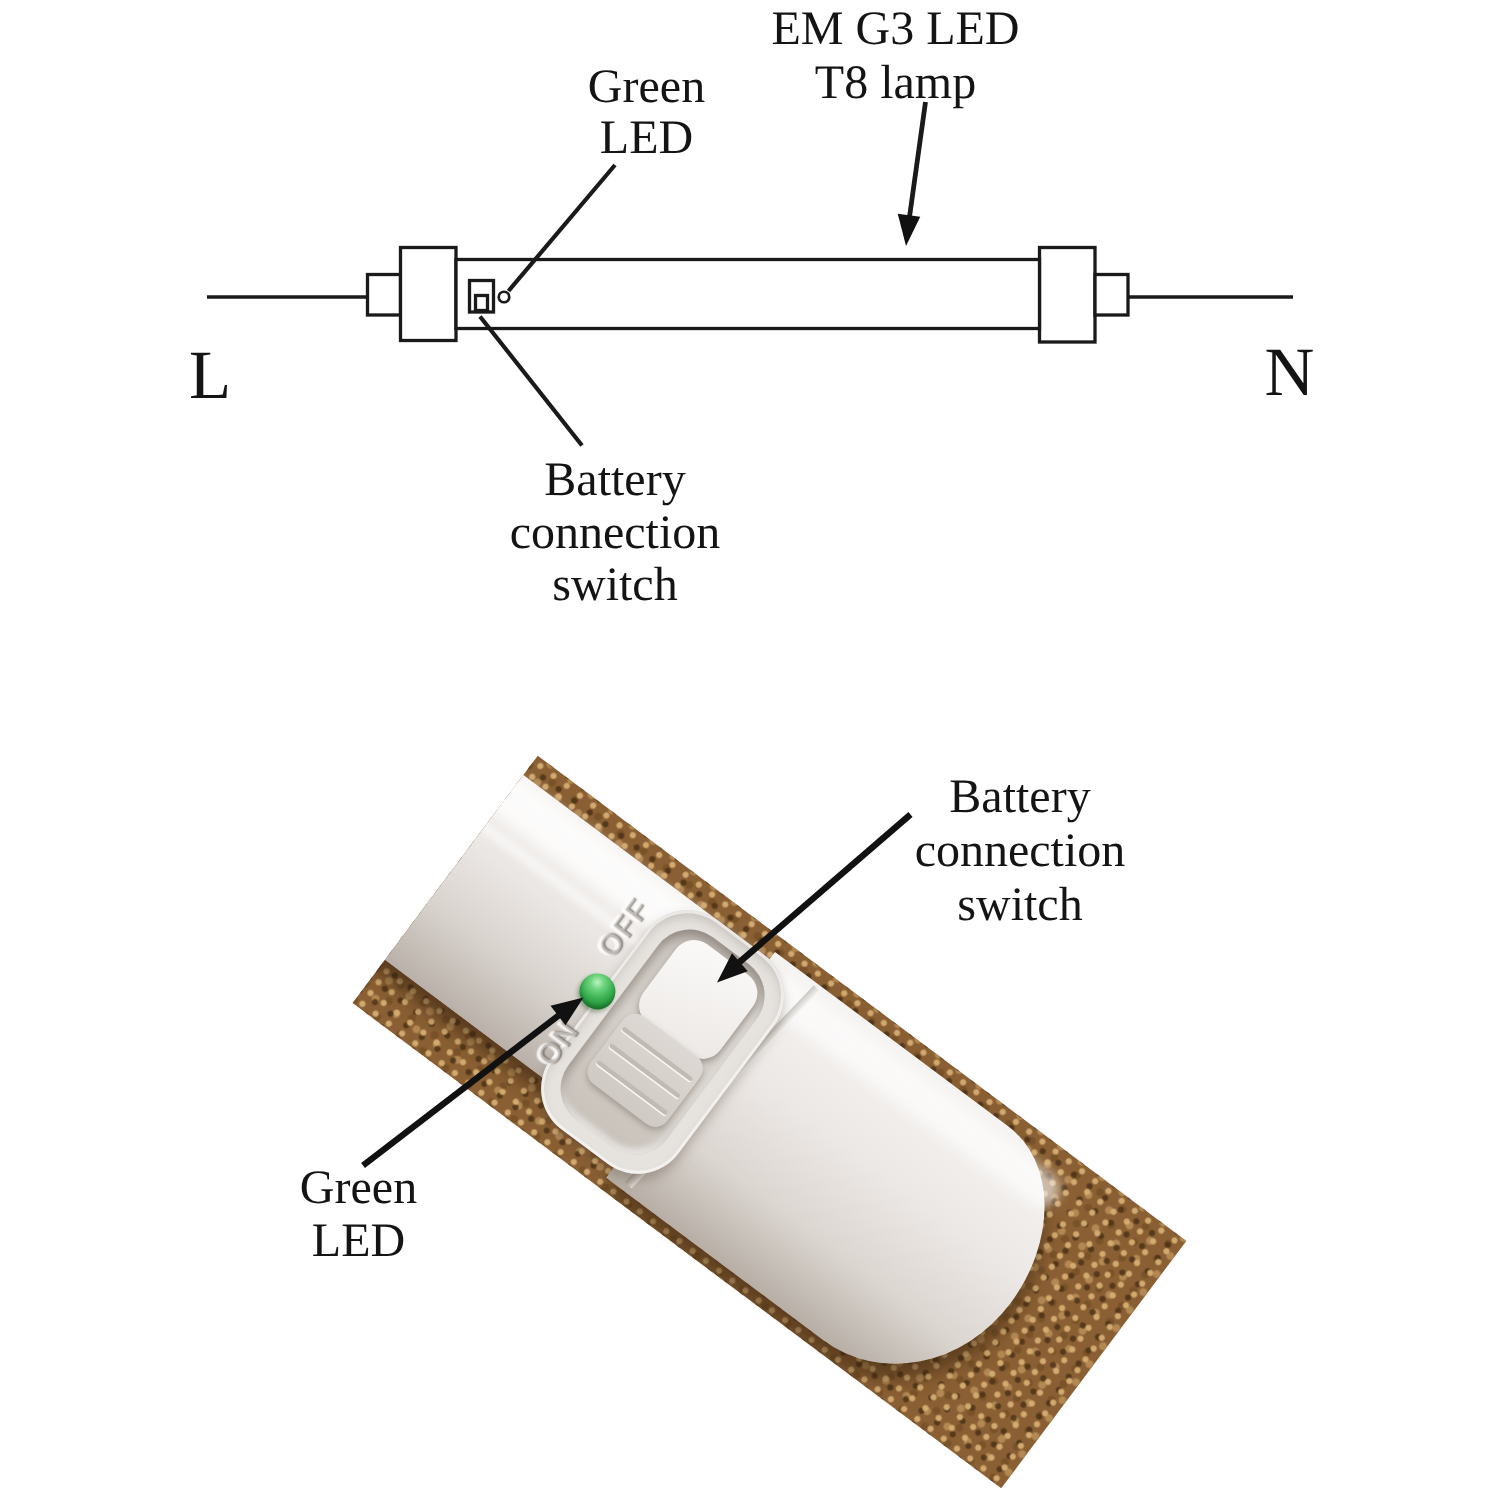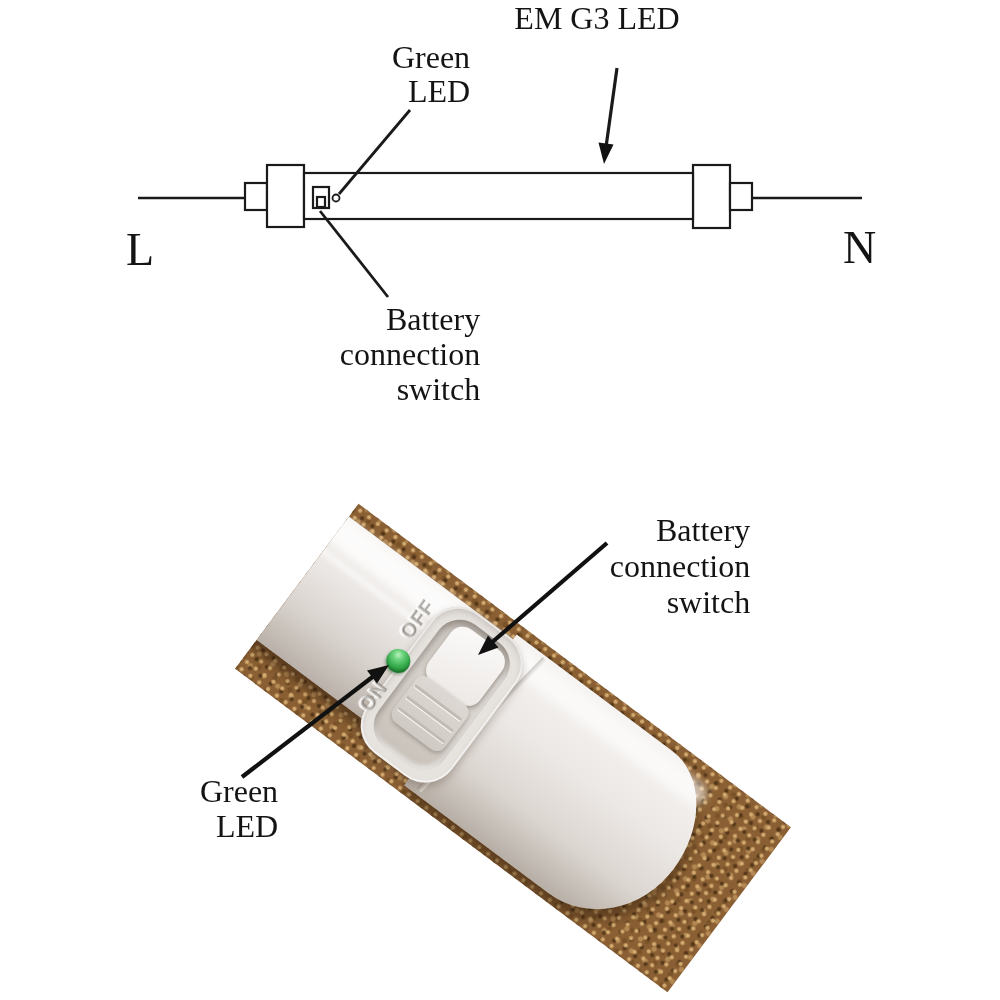--- a/index.html
+++ b/index.html
@@ -2,21 +2,21 @@
 <html><head>
 <meta charset="utf-8">
 <style>
   html,body{margin:0;padding:0;background:#ffffff;}
   body{width:1000px;height:1000px;position:relative;overflow:hidden;
        font-family:"Liberation Serif", serif;color:#141414;}
 
   
   .lbl{position:absolute;text-align:center;font-size:32px;line-height:35px;
        color:#141414;white-space:nowrap;}
-  .lbl.center{transform:translateX(-50%);text-align:right;}
+  .lbl.center{transform:translateX(-50%);}
   .terminal{position:absolute;font-size:46px;line-height:46px;color:#141414;}
 
   
   .photo{position:absolute;left:243px;top:645px;width:540px;height:206px;
          transform:rotate(36.8deg);overflow:hidden;z-index:2;
          background-color:#8a5f33;
          background-image:
            radial-gradient(circle, rgba(214,174,114,.95) 0 1.5px, transparent 2.6px),
            radial-gradient(circle, rgba(76,50,22,.85) 0 1.5px, transparent 2.6px),
            radial-gradient(circle, rgba(192,150,94,.75) 0 2px, transparent 3.2px),
@@ -98,20 +98,21 @@
   <div class="ridge r1"></div>
   <div class="ridge r2"></div>
   <div class="ridge r3"></div>
   <div class="led-dot"></div>
   <div class="emboss off-mark">OFF</div>
   <div class="emboss on-mark">ON</div>
 </div>
 
 <div class="lbl center" style="left:597px;top:0;line-height:36px;">
   <div>EM G3 LED</div>
+  <div>T8 lamp</div>
 </div>
 
 <div class="lbl center" style="left:431px;top:40px;line-height:34px;">
   <div>Green</div>
   <div>LED</div>
 </div>
 
 <div class="lbl center" style="left:410px;top:302px;">
   <div>Battery</div>
   <div>connection</div>

